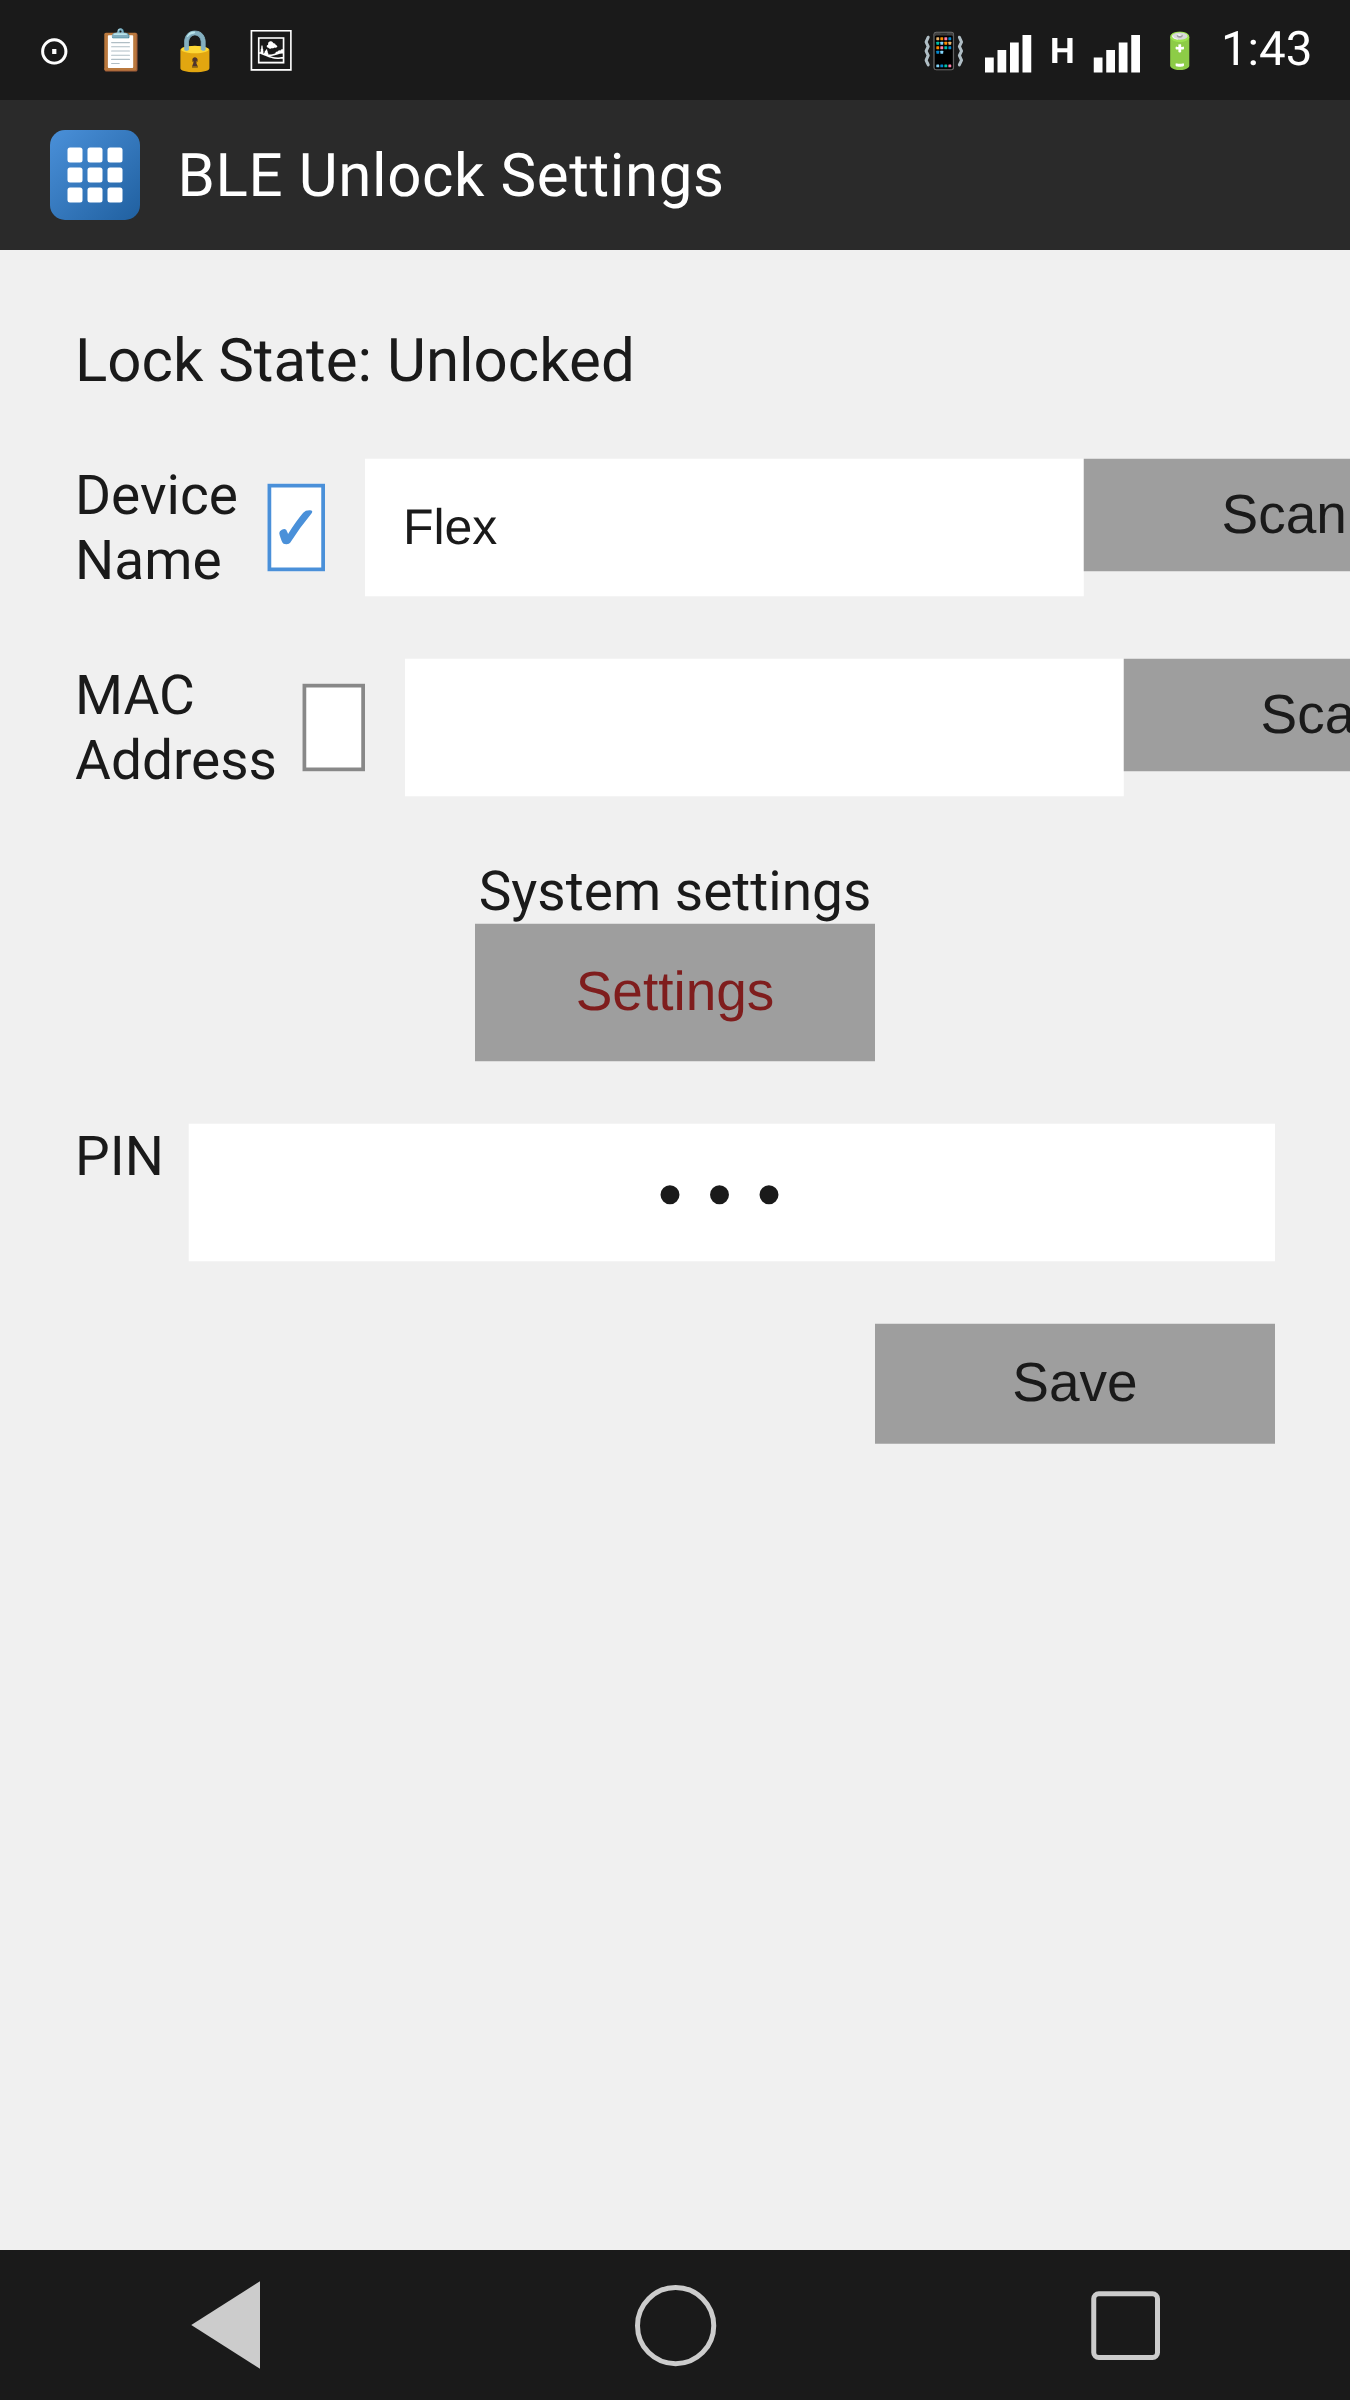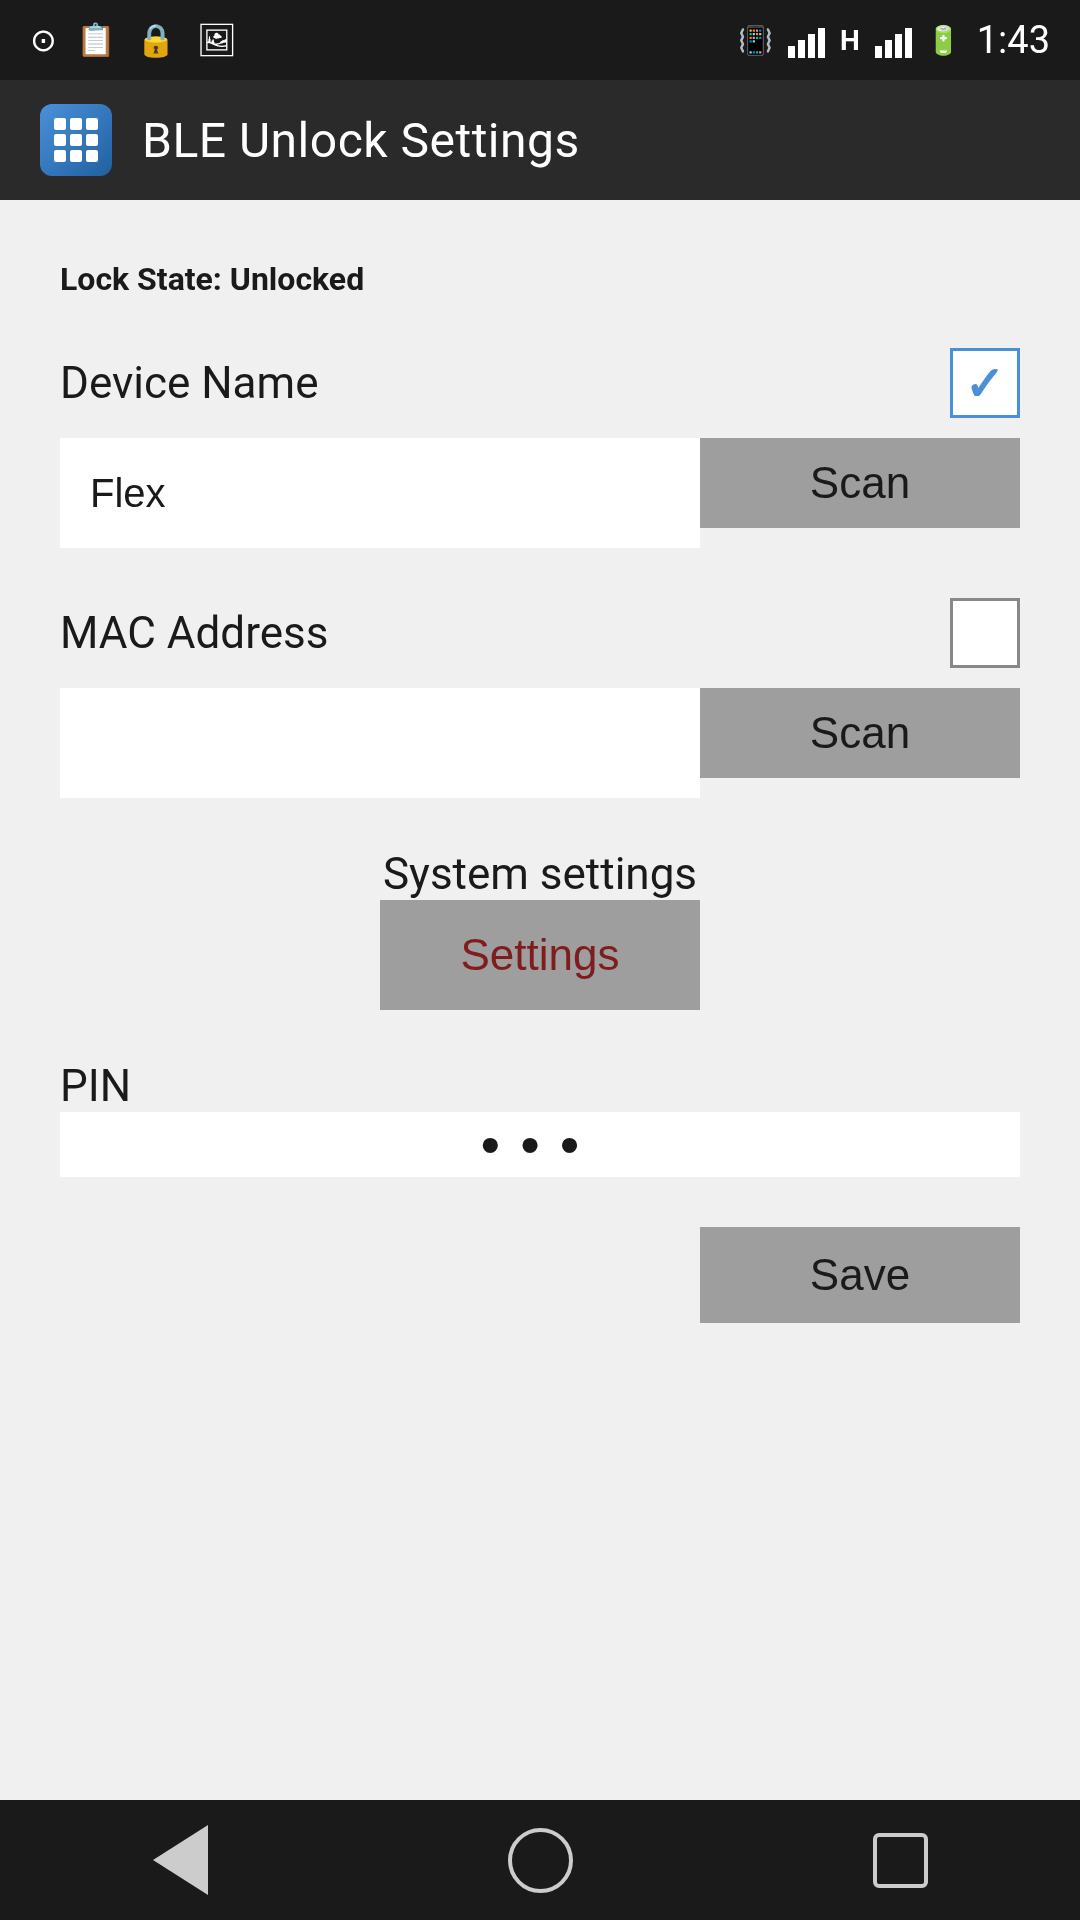--- a/index.html
+++ b/index.html
@@ -90,31 +90,31 @@
     
     .main-content {
       padding: 60px 60px 40px 60px;
       display: flex;
       flex-direction: column;
       gap: 50px;
     }
 
     
     .lock-state-text {
-      font-size: 32px;
-      color: #1a1a1a;
-      font-weight: 700;
+      font-size: 48px;
+      color: #1a1a1a;
+      font-weight: 400;
       text-align: right;
     }
 
     
     .section {
       display: flex;
-      flex-direction: column;
-      gap: 20px;
+      flex-direction: row;
+      gap: 32px;
     }
 
     .section-header {
       display: flex;
       align-items: center;
       justify-content: space-between;
     }
 
     .section-label {
       font-size: 44px;
@@ -195,21 +195,22 @@
       font-size: 44px;
       cursor: pointer;
       display: flex;
       align-items: center;
       justify-content: center;
     }
 
     
     .pin-section {
       display: flex;
-      flex-direction: column;
+      flex-direction: row;
+      gap: 20px;
     }
 
     .save-row {
       display: flex;
       justify-content: flex-end;
     }
 
     .save-button {
       width: 320px;
       height: 96px;

